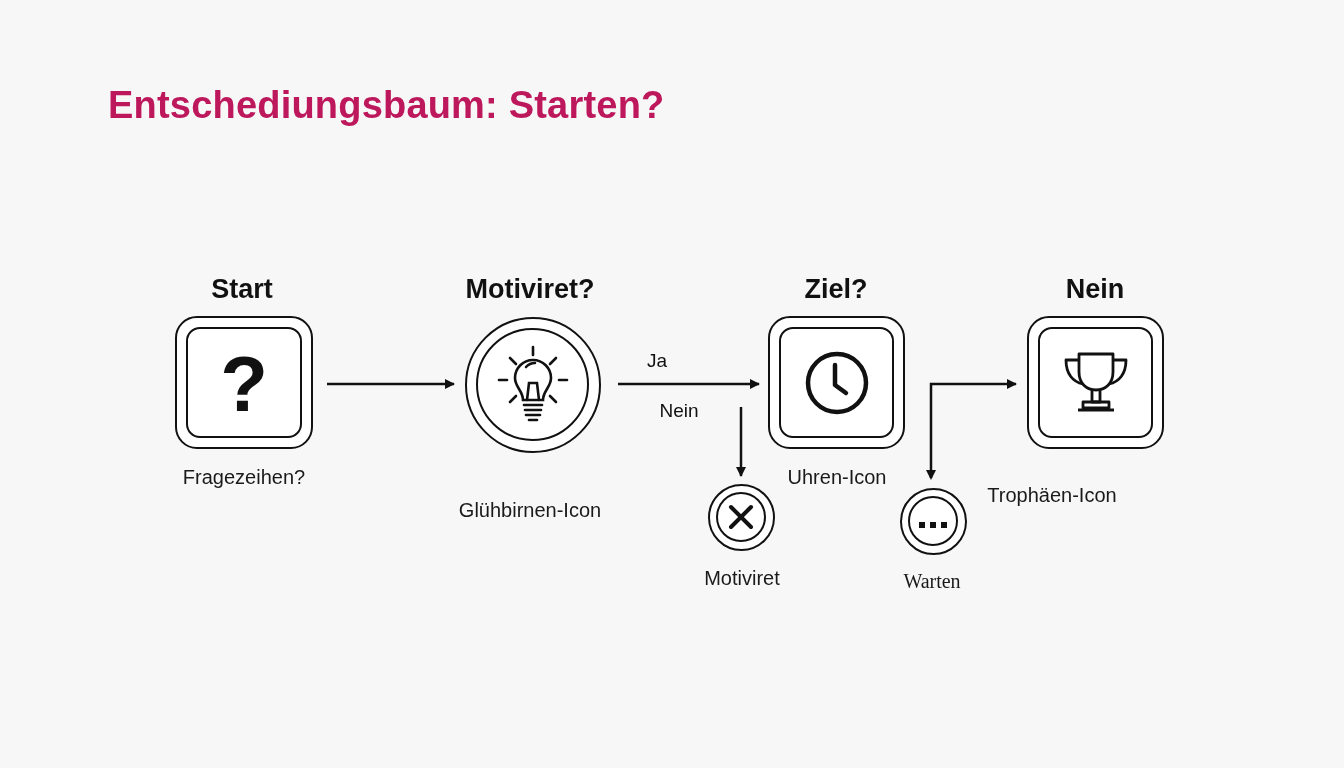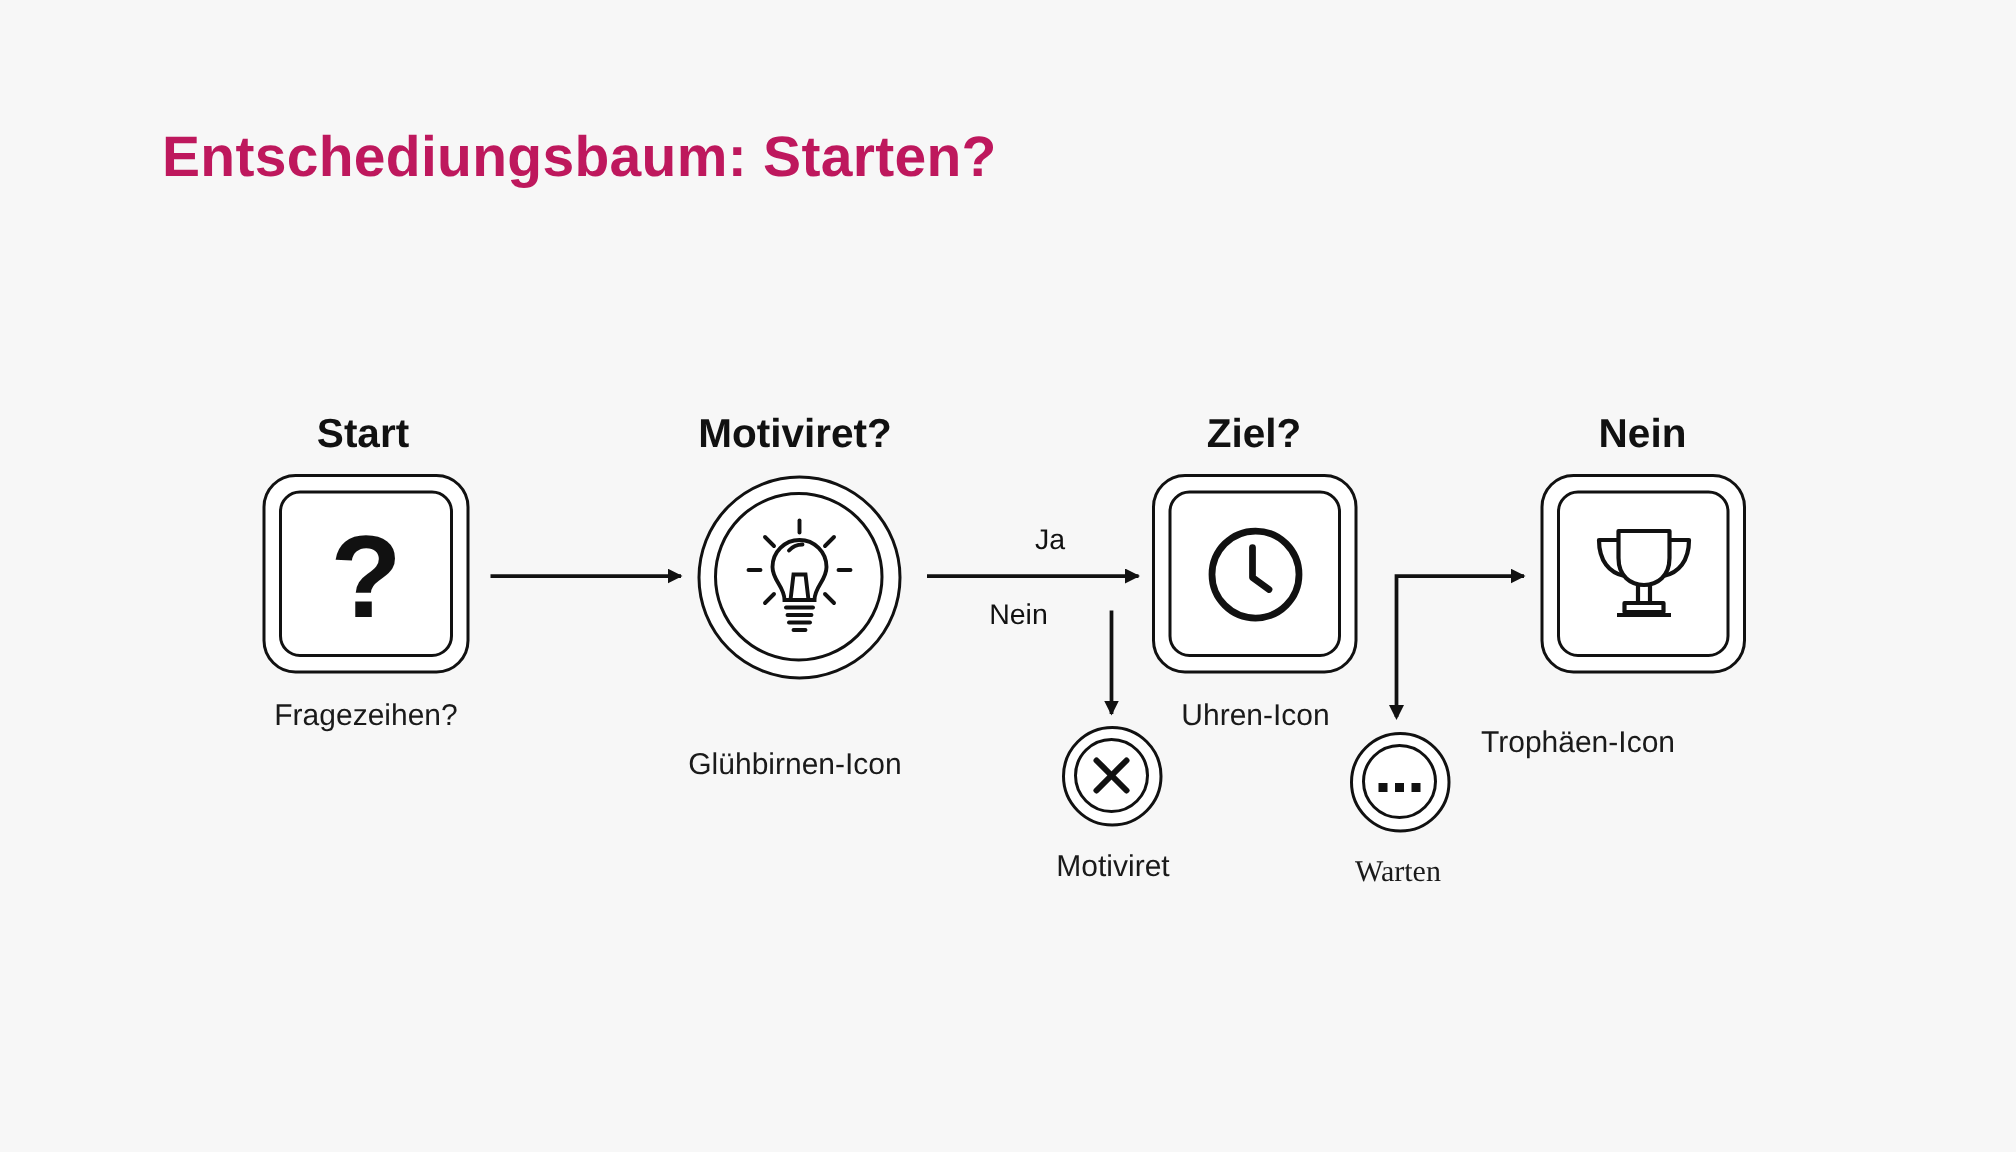--- a/index.html
+++ b/index.html
@@ -72,21 +72,21 @@
         <line x1="29" y1="60" x2="47" y2="60"></line>
         <line x1="30" y1="65" x2="46" y2="65"></line>
         <line x1="31" y1="70" x2="45" y2="70"></line>
         <line x1="34" y1="75" x2="42" y2="75"></line>
       </g>
     </svg>
   </div>
 </div>
 <div class="caption" style="left:530px; top:499px;">Glühbirnen-Icon</div>
 
-<div class="edge-label" style="left:700px; top:350px;text-align:center;">Ja</div>
+<div class="edge-label" style="left:657px; top:350px;text-align:center;">Ja</div>
 <div class="edge-label" style="left:679px; top:400px;">Nein</div>
 
 <div class="node-title" style="left:836px; top:274px;">Ziel?</div>
 <div class="box-outer" style="left:768px; top:316px; width:137px; height:133px;">
   <div class="box-inner">
     <svg width="70" height="70" viewBox="0 0 70 70">
       <circle cx="35" cy="35" r="29" fill="none" stroke="#111" stroke-width="4.5"></circle>
       <polyline points="33,17 33,37 44,45" fill="none" stroke="#111" stroke-width="4.5" stroke-linecap="round" stroke-linejoin="round"></polyline>
     </svg>
   </div>

